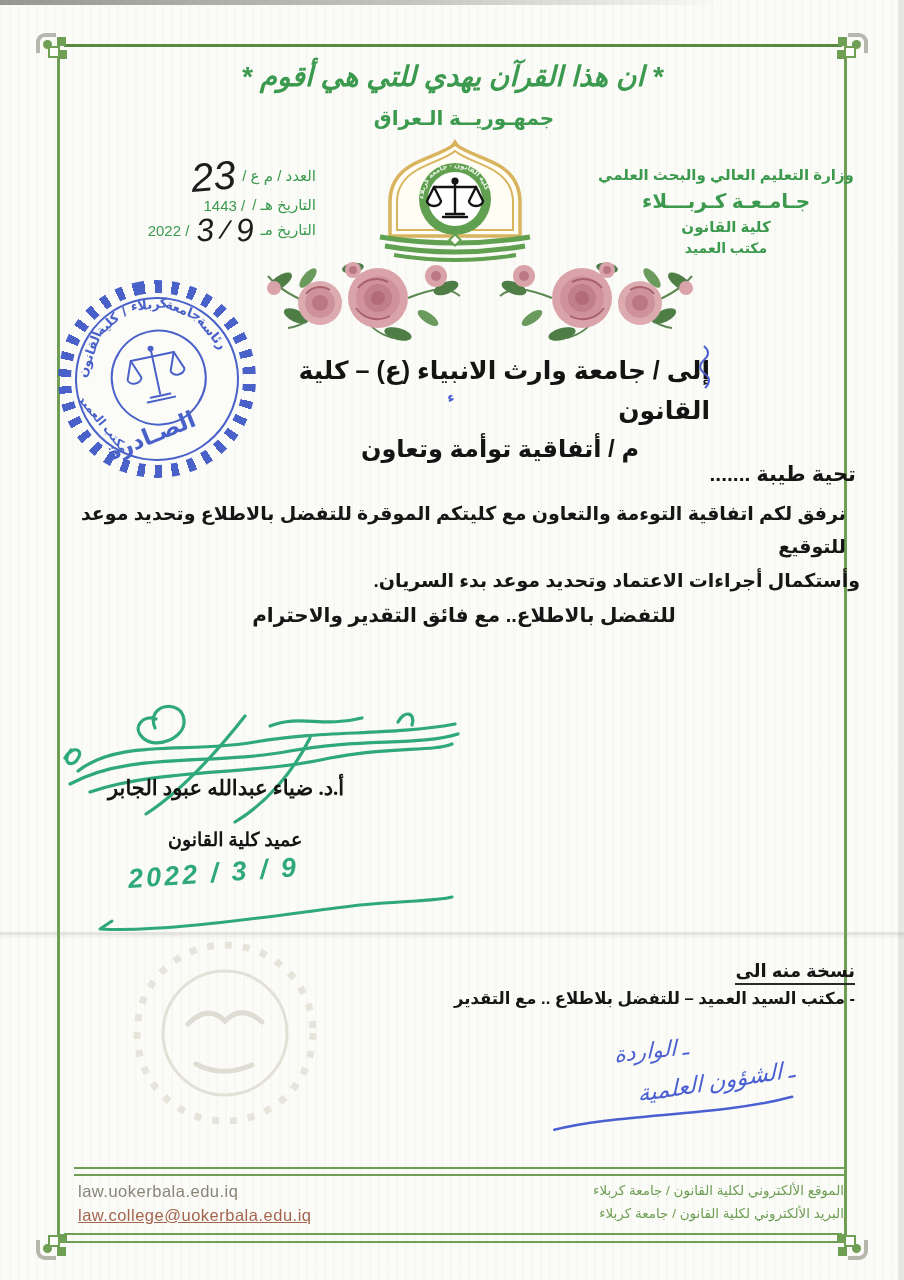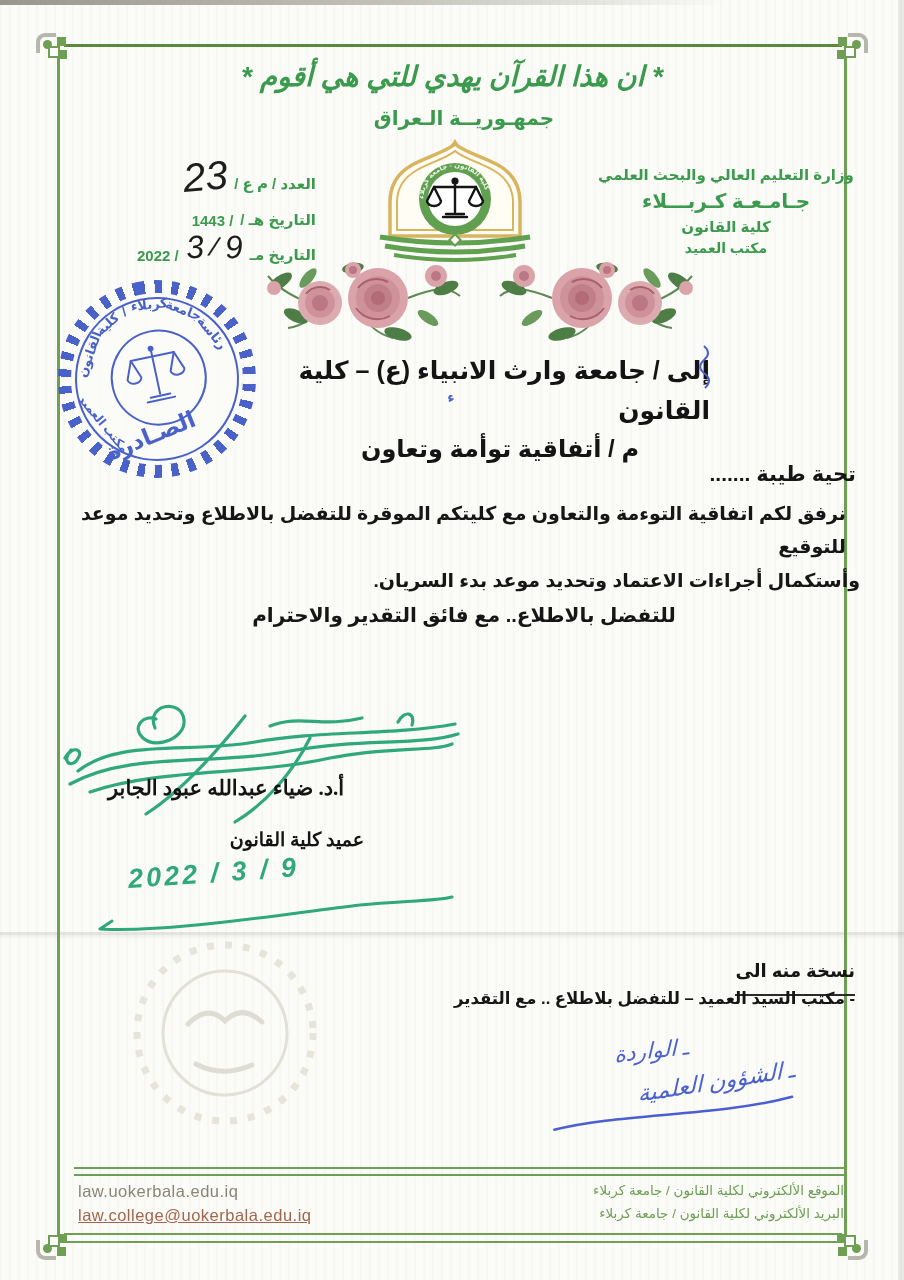--- a/index.html
+++ b/index.html
@@ -34,21 +34,21 @@
   .c-tr{left:832px;top:33px;transform:scaleX(-1);}
   .c-bl{left:36px;top:1224px;transform:scaleY(-1);}
   .c-br{left:832px;top:1224px;transform:scale(-1,-1);}
 
   
   .verse{left:0;top:60px;width:100%;text-align:center;color:#3c9a4e;font-weight:bold;font-size:28px;letter-spacing:1px;font-style:italic;}
   .country{left:0;top:106px;width:100%;text-align:center;color:#3c9a4e;font-weight:bold;font-size:20px;letter-spacing:3px;margin-left:12px;}
 
   .hdr-left{left:66px;top:158px;width:250px;}
   .hdr-row{display:flex;flex-direction:row;justify-content:flex-start;align-items:center;direction:rtl;gap:7px;margin-bottom:2px;}
-  .hdr-label{color:#3c9a4e;font-weight:bold;font-size:15px;white-space:nowrap;margin-top:15px;}
+  .hdr-label{color:#3c9a4e;font-weight:normal;font-size:15px;white-space:nowrap;}
   .hand{color:#1d1d1d;font-style:italic;display:inline-block;}
   .hand-23{font-size:40px;transform:rotate(-5deg);line-height:.9;}
   .hand-num{font-size:32px;transform:rotate(-5deg);line-height:.9;}
   .hand-slash{font-size:27px;transform:rotate(8deg);line-height:.9;}
 
   .hdr-right{left:578px;top:166px;width:296px;text-align:center;color:#3c9a4e;font-weight:bold;}
   .hdr-right .l1{font-size:15px;margin-bottom:5px;}
   .hdr-right .l2{font-size:20px;letter-spacing:2px;margin-bottom:5px;}
   .hdr-right .l3{font-size:15px;margin-bottom:4px;}
   .hdr-right .l4{font-size:14px;}
@@ -68,28 +68,28 @@
   .stamp .burst{position:absolute;inset:0;border-radius:50%;background:repeating-conic-gradient(#3a55c5 0 4.5deg, rgba(0,0,0,0) 4.5deg 10.5deg);}
   .stamp .cover{position:absolute;inset:13px;border-radius:50%;background:#fbfbf8;}
   .stamp .ring1{position:absolute;inset:17px;border-radius:50%;border:2.5px solid #3a55c5;}
   .stamp .ring2{position:absolute;left:53px;top:50px;width:92px;height:92px;border-radius:50%;border:2px solid #3a55c5;}
   .stamp .arcw{position:absolute;left:50%;top:50%;color:#3a55c5;font-weight:bold;font-size:13px;white-space:nowrap;}
   .stamp .office{position:absolute;left:50%;top:50%;color:#3a55c5;font-weight:bold;font-size:12px;white-space:nowrap;}
   .stamp .issued{position:absolute;left:34px;top:140px;color:#3a55c5;font-weight:bold;font-size:23px;letter-spacing:4px;transform:rotate(-10deg);}
 
   
   .sig-name{left:108px;top:776px;width:312px;text-align:left;font-weight:bold;font-size:21px;color:#141414;font-family:"Liberation Serif","DejaVu Serif",serif;}
-  .sig-title{left:168px;top:828px;width:196px;text-align:right;font-weight:bold;font-size:19px;color:#141414;font-family:"Liberation Serif","DejaVu Serif",serif;}
+  .sig-title{left:168px;top:828px;width:196px;text-align:left;font-weight:bold;font-size:19px;color:#141414;font-family:"Liberation Serif","DejaVu Serif",serif;}
   .sig-date{left:128px;top:858px;color:#2fa87c;font-size:27px;font-style:italic;letter-spacing:3px;transform:rotate(-4deg);font-weight:bold;}
 
   
   .emboss{left:116px;top:936px;width:218px;height:194px;opacity:.9;}
 
   
-  .copy-head{right:49px;top:960px;font-weight:bold;font-size:18px;color:#161616;border-bottom:2px solid #2a2a2a;padding-bottom:12px;}
+  .copy-head{right:49px;top:960px;font-weight:bold;font-size:18px;color:#161616;border-bottom:2px solid #2a2a2a;padding-bottom:1px;}
   .copy-item{right:49px;top:989px;font-weight:bold;font-size:16.5px;color:#161616;}
   .pen-notes{left:505px;top:1038px;width:300px;color:#4a5fd0;transform:rotate(-6deg);font-style:italic;}
   .pen-notes .n1{text-align:center;font-size:22px;letter-spacing:2px;transform:skewX(-6deg);}
   .pen-notes .n2{text-align:right;font-size:23px;letter-spacing:2px;margin-top:14px;padding-right:10px;transform:skewX(-8deg) rotate(-3deg);}
 
   
   .url1{left:78px;top:1182px;font-size:16.5px;color:#8a8578;letter-spacing:.5px;}
   .url2{left:78px;top:1206px;font-size:16.5px;color:#a3654d;text-decoration:underline;letter-spacing:.5px;}
   .footer-right{right:60px;top:1180px;width:320px;text-align:right;color:#6f9e55;font-size:13.5px;line-height:1.7;}
 </style>

